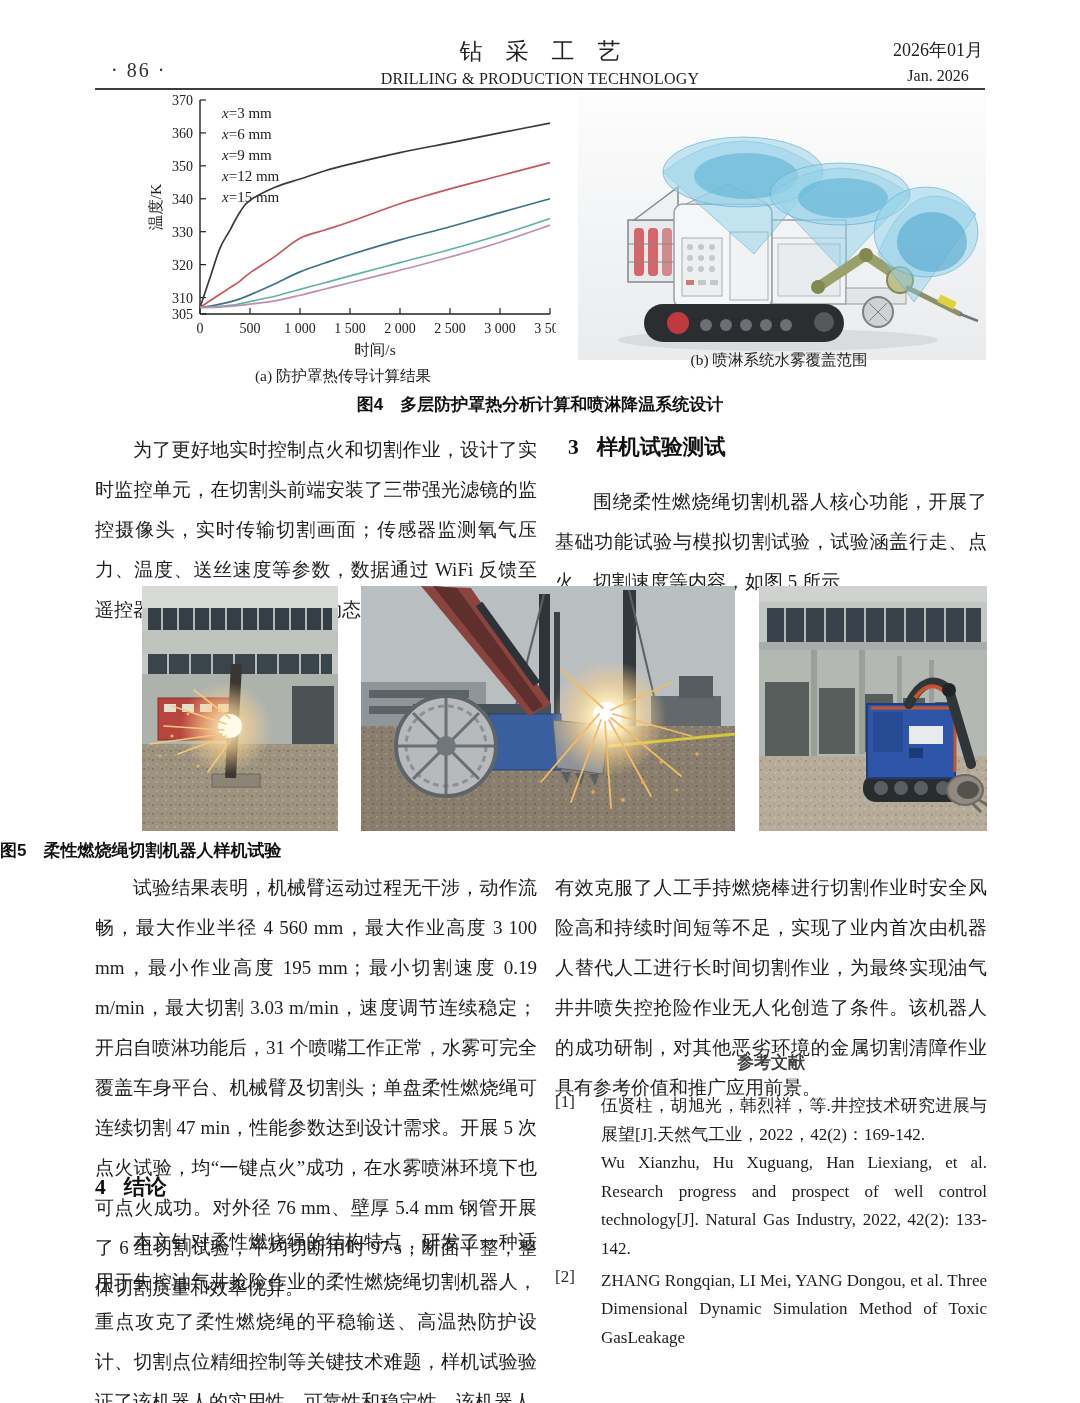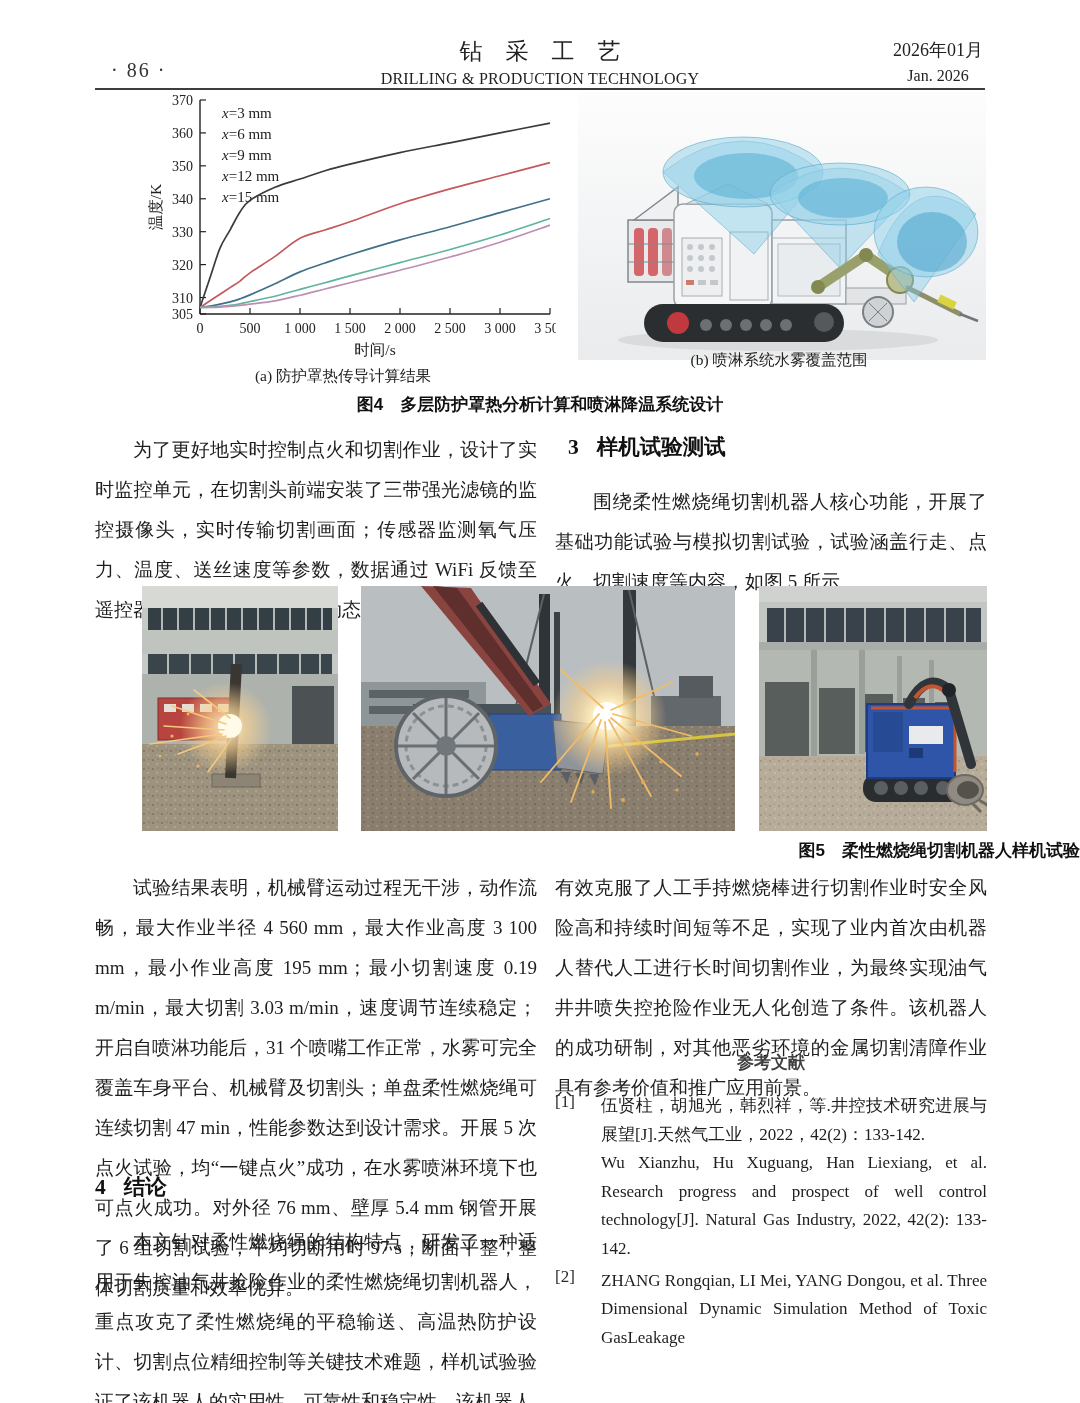--- a/index.html
+++ b/index.html
@@ -30,21 +30,21 @@
   
   .col{position:absolute;text-align:justify;}
   .para{font-size:19px;line-height:40px;text-indent:2em;color:#1e1e1e;}
   .h-sec{position:absolute;font-family:"Liberation Sans","DejaVu Sans",sans-serif;
     font-weight:bold;color:#111;font-size:21.5px;}
   .h-sec .n{margin-right:18px;font-family:"Liberation Serif",serif;}
   
   .fig5{position:absolute;left:142px;top:586px;width:845px;height:245px;display:flex;}
   .fig5 svg{display:block;}
   .gap1{width:23px;} .gap2{width:24px;}
-  .cap-fig5{position:absolute;left:0;top:839px;width:1080px;text-align:right;
+  .cap-fig5{position:absolute;left:0;top:839px;width:1080px;text-align:left;
     font-family:"Liberation Sans","DejaVu Sans",sans-serif;font-weight:bold;font-size:17px;color:#111;}
   
   .ref-head{position:absolute;left:555px;top:1051px;width:432px;text-align:center;
     font-family:"Liberation Sans","DejaVu Sans",sans-serif;font-weight:bold;font-size:17px;color:#404040;}
   .refs{position:absolute;left:555px;top:1092px;width:432px;}
   .ref{position:relative;padding-left:46px;margin-bottom:3px;text-align:justify;}
   .ref-num{position:absolute;left:0;top:0;font-size:17px;}
   .ref-cn{font-size:17px;line-height:28.6px;color:#1e1e1e;}
   .ref-en{font-size:17px;line-height:28.6px;color:#1e1e1e;}
 </style>
@@ -449,21 +449,21 @@
     <div class="para">本文针对柔性燃烧绳的结构特点，研发了一种适用于失控油气井抢险作业的柔性燃烧绳切割机器人，重点攻克了柔性燃烧绳的平稳输送、高温热防护设计、切割点位精细控制等关键技术难题，样机试验验证了该机器人的实用性、可靠性和稳定性。该机器人</div>
   </div>
   <div class="col" style="left:555px;top:868px;width:432px;">
     <div class="para" style="text-indent:0;">有效克服了人工手持燃烧棒进行切割作业时安全风险高和持续时间短等不足，实现了业内首次由机器人替代人工进行长时间切割作业，为最终实现油气井井喷失控抢险作业无人化创造了条件。该机器人的成功研制，对其他恶劣环境的金属切割清障作业具有参考价值和推广应用前景。</div>
   </div>
 
   <div class="ref-head">参考文献</div>
   <div class="refs">
     <div class="ref">
       <span class="ref-num">[1]</span>
-      <div class="ref-cn">伍贤柱，胡旭光，韩烈祥，等.井控技术研究进展与展望[J].天然气工业，2022，42(2)：133-142.</div>
+      <div class="ref-cn">伍贤柱，胡旭光，韩烈祥，等.井控技术研究进展与展望[J].天然气工业，2022，42(2)：169-142.</div>
       <div class="ref-en">Wu Xianzhu, Hu Xuguang, Han Liexiang, et al. Research progress and prospect of well control technology[J]. Natural Gas Industry, 2022, 42(2): 133-142.</div>
     </div>
     <div class="ref">
       <span class="ref-num">[2]</span>
       <div class="ref-en">ZHANG Rongqian, LI Mei, YANG Dongou, et al. Three Dimensional Dynamic Simulation Method of Toxic GasLeakage</div>
     </div>
   </div>
 
 </div>
 

